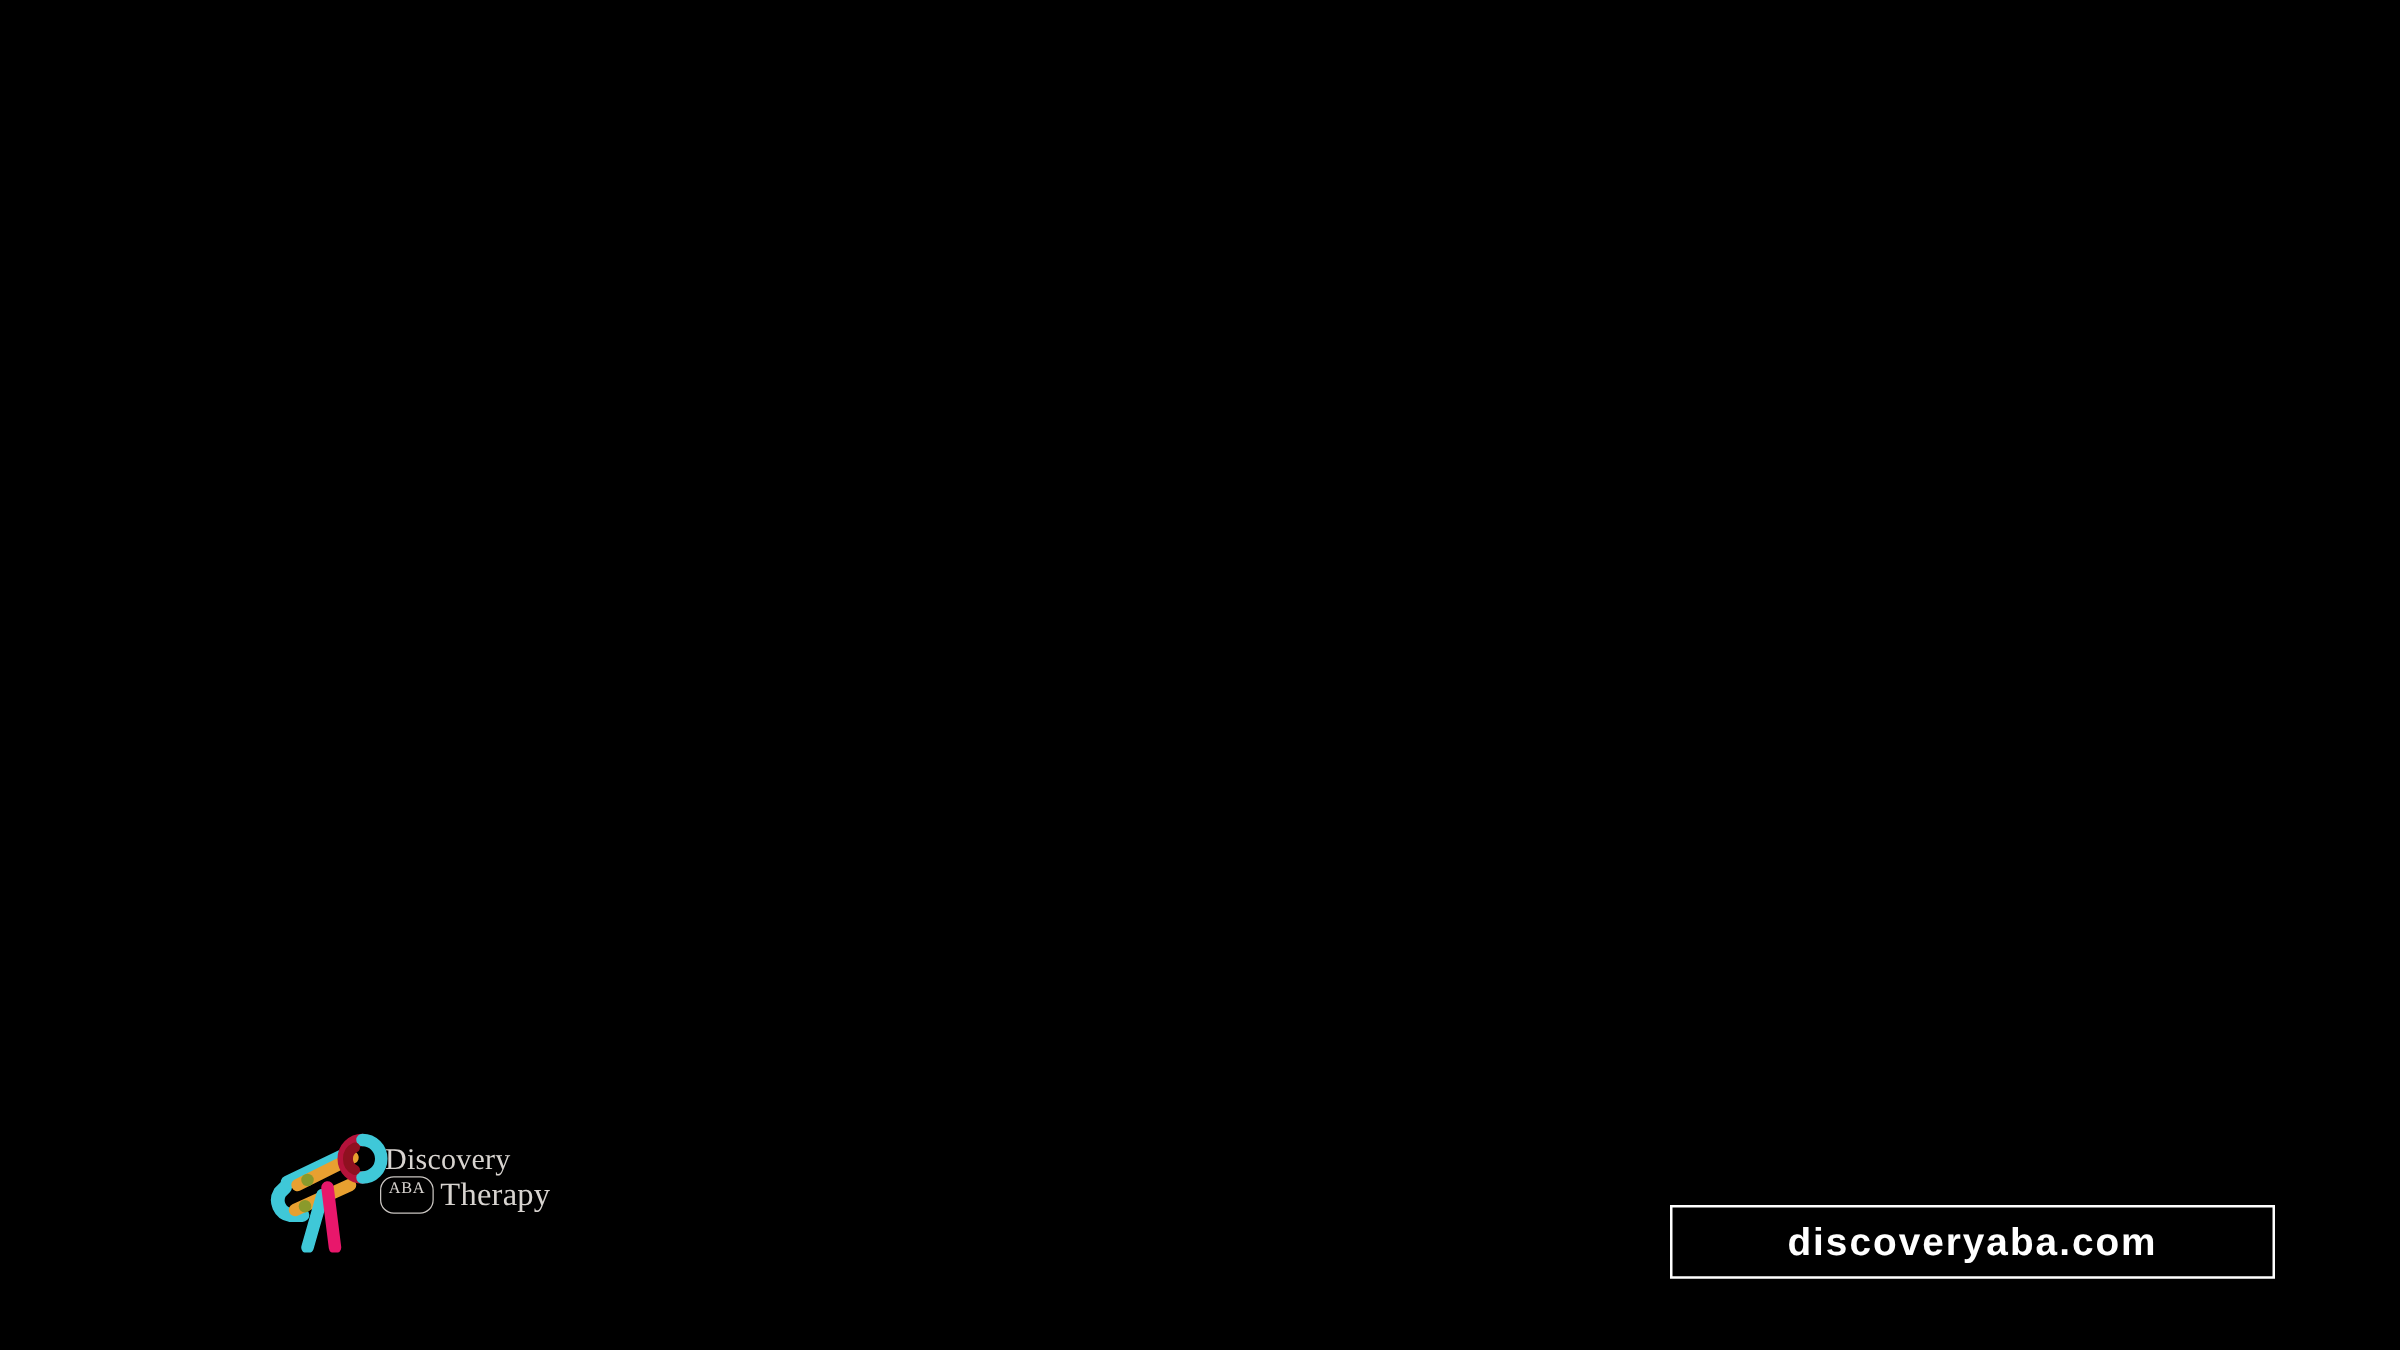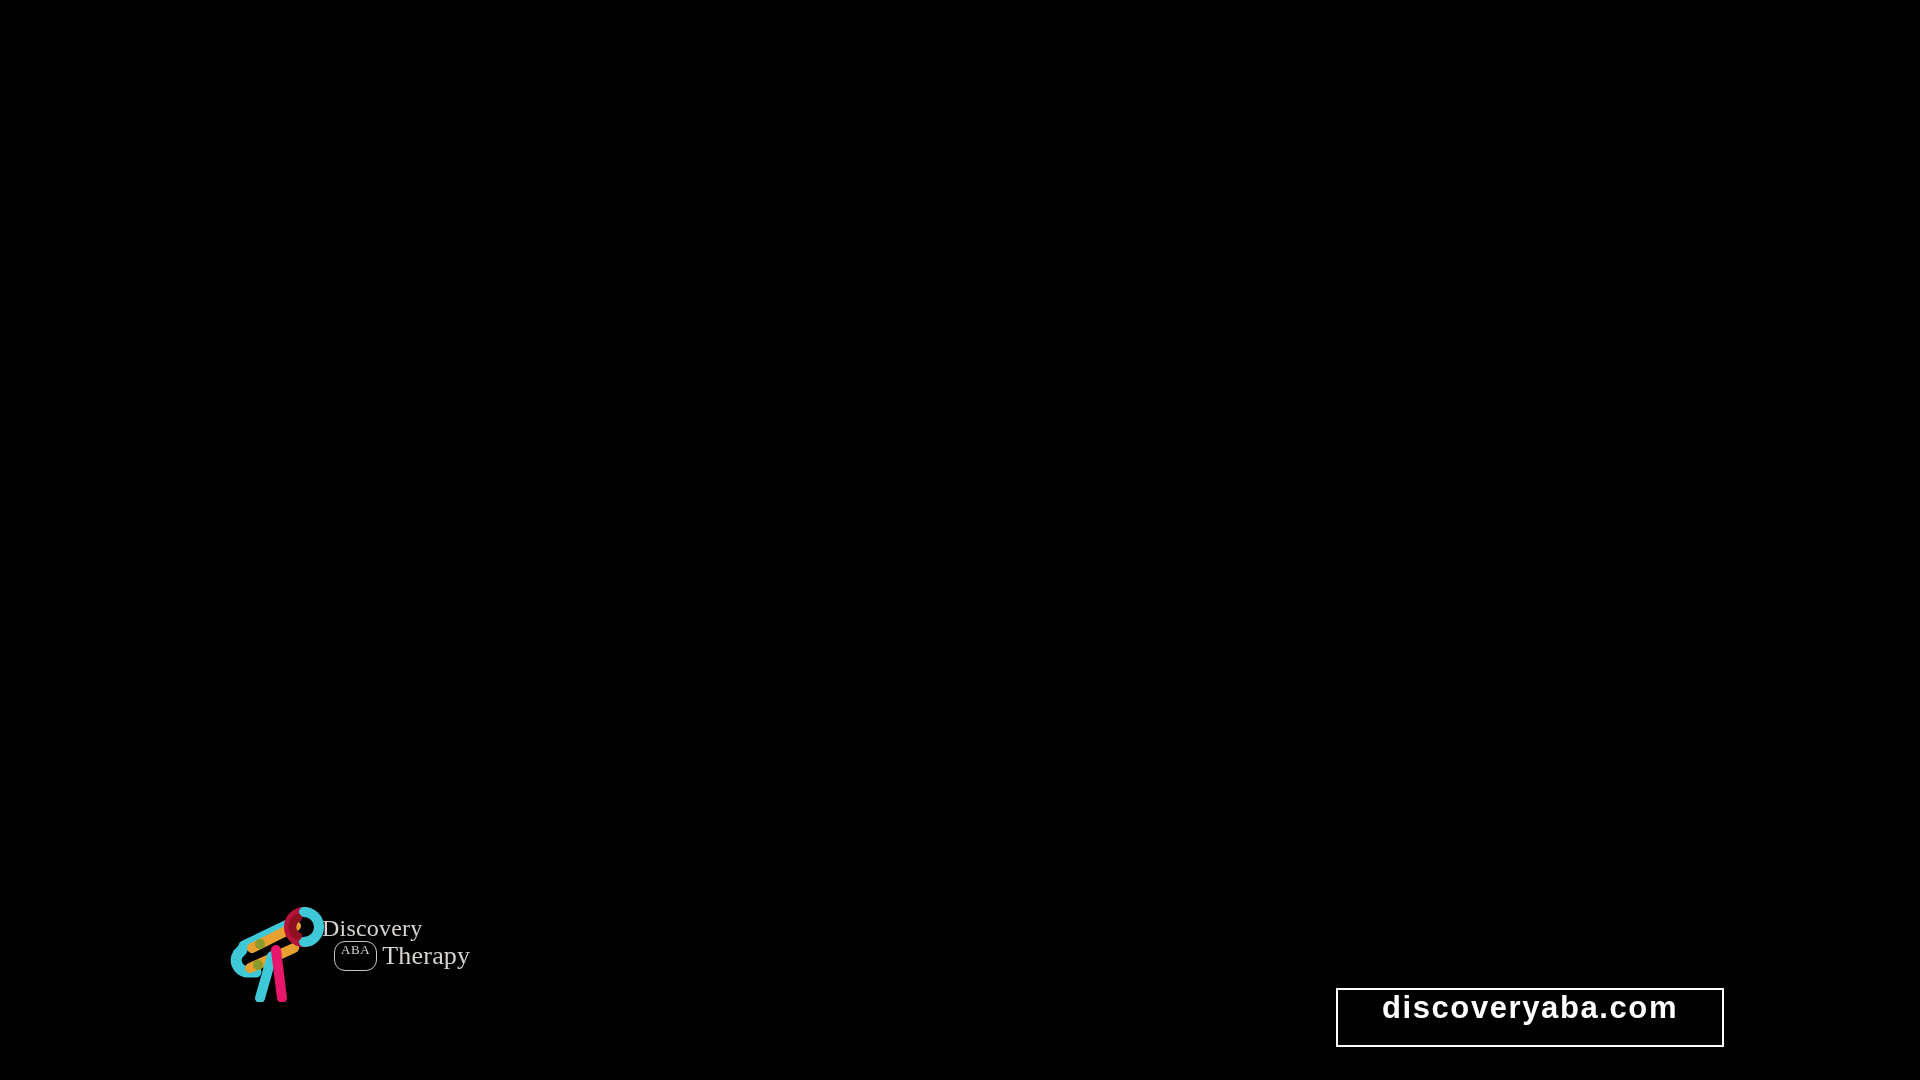--- a/index.html
+++ b/index.html
@@ -41,21 +41,21 @@
     letter-spacing: -0.5px;
     transform: scaleX(0.80);
     transform-origin: center center;
     white-space: nowrap;
     text-rendering: optimizeLegibility;
   }
 
   
   #logo {
     position: absolute;
-    left: 230px;
+    left: 216px;
     top: 898px;
     width: 210px;
     height: 104px;
   }
   #logo-mark {
     position: absolute;
     left: 0;
     top: 0;
     width: 96px;
     height: 104px;
@@ -86,40 +86,40 @@
     align-items: center;
     justify-content: center;
     border: 1.4px solid #c9c5c1;
     border-radius: 11px;
     padding: 1px 6px 14px 6px;
     color: #d8d4d0;
     font-family: "Liberation Serif", "DejaVu Serif", serif;
     font-size: 13px;
     letter-spacing: 0.6px;
     line-height: 1;
-    margin-left: 16px;
   }
   .logo-text-therapy {
     color: #d8d4d0;
     font-family: "Liberation Serif", "DejaVu Serif", serif;
     font-size: 26px;
     letter-spacing: 0.2px;
   }
 
   
   #website-badge {
     position: absolute;
     left: 1336px;
-    top: 988px;
-    width: 388px;
+    top: 964px;
+    width: 484px;
     height: 59px;
     border: 2px solid #ffffff;
     box-sizing: border-box;
     background: #000000;
     display: flex;
+    align-items: center;
     justify-content: center;
   }
   #website-badge-text {
     color: #ffffff;
     font-family: "Liberation Sans", sans-serif;
     font-size: 31px;
     font-weight: 700;
     letter-spacing: 1.6px;
   }
 </style>

